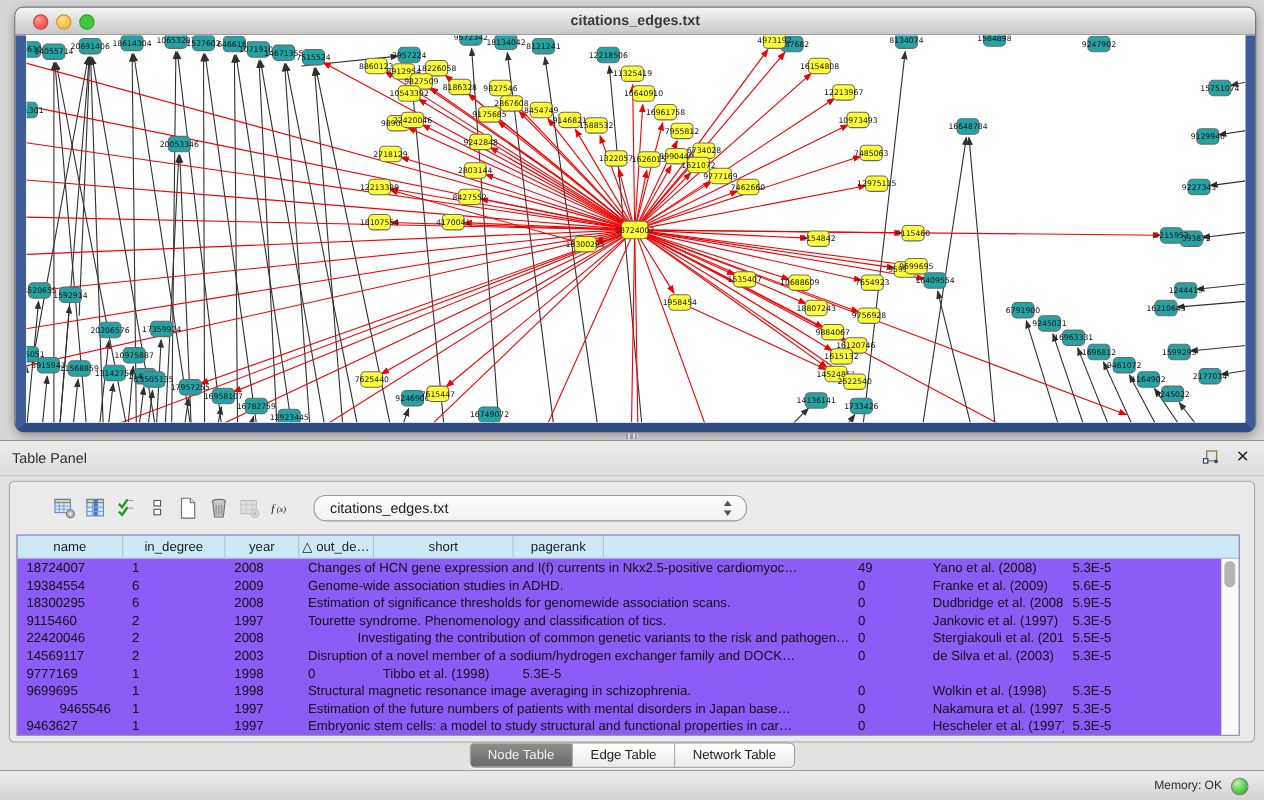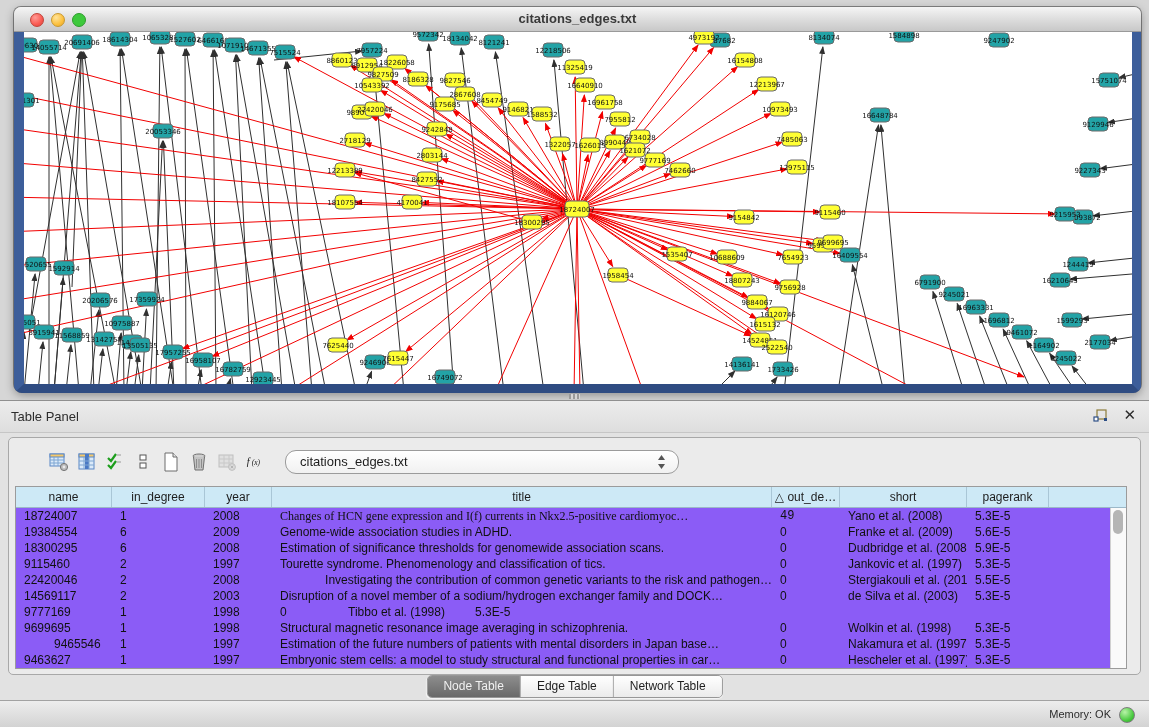--- a/index.html
+++ b/index.html
@@ -791,33 +791,32 @@
             </svg>
           </span>
         </div>
       </div>
 
       <div class="ntable">
         <div class="thead" id="thead">
             <div class="th" style="width: 96px;">name</div>
             <div class="th" style="width: 93px;">in_degree</div>
             <div class="th" style="width: 67px;">year</div>
-            <div class="th" style="width: 500px;">title</div>
             <div class="th" style="width: 68px;">△ out_de…</div>
             <div class="th" style="width: 127px;">short</div>
             <div class="th" style="width: 82px;">pagerank</div>
             <div class="th" style="flex: 1 1 0%;"></div>
           </div>
         <div class="tbody" id="tbody">
             <div class="tr">
               <div class="td" style="width: 96px;">18724007</div>
               <div class="td" style="width: 93px;">1</div>
               <div class="td" style="width: 67px;">2008</div>
-              <div class="td" style="width: 500px; font-family: Liberation Serif, serif;">Changes of HCN gene expression and I(f) currents in Nkx2.5-positive cardiomyoc…</div>
-              <div class="td" style="width: 68px; font-family: Liberation Mono, monospace;">49</div>
+              <div class="td" style="width: 500px;">Changes of HCN gene expression and I(f) currents in Nkx2.5-positive cardiomyoc…</div>
+              <div class="td" style="width: 68px;">49</div>
               <div class="td" style="width: 127px;">Yano et al. (2008)</div>
               <div class="td" style="width: 82px;">5.3E-5</div>
             </div>
             <div class="tr">
               <div class="td" style="width: 96px;">19384554</div>
               <div class="td" style="width: 93px;">6</div>
               <div class="td" style="width: 67px;">2009</div>
               <div class="td" style="width: 500px;">Genome-wide association studies in ADHD.</div>
               <div class="td" style="width: 68px;">0</div>
               <div class="td" style="width: 127px;">Franke et al. (2009)</div>

